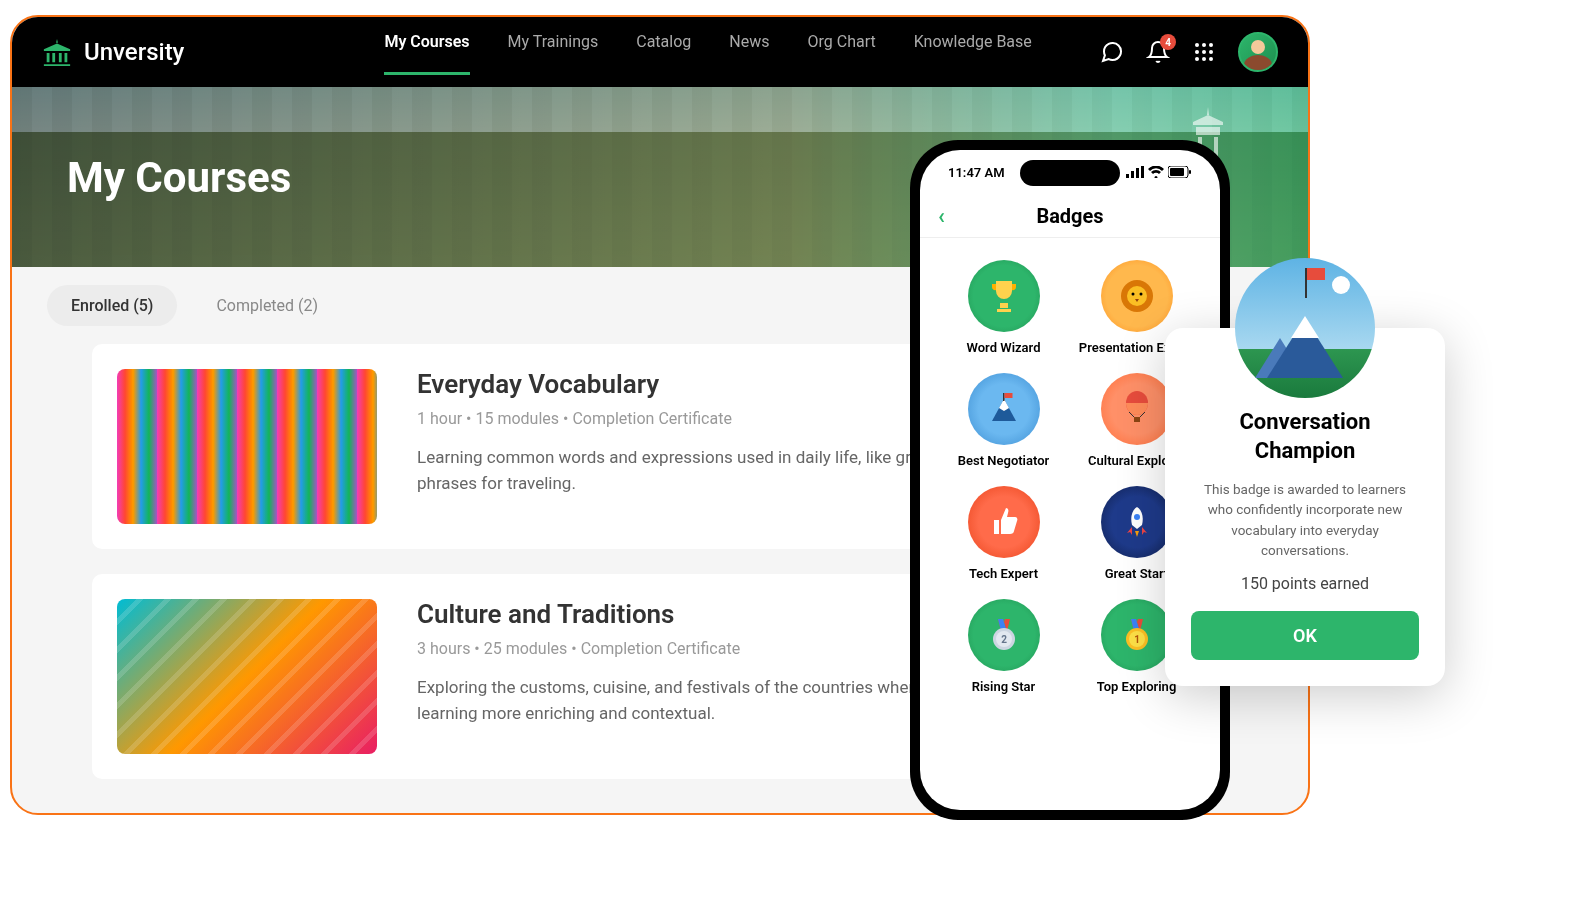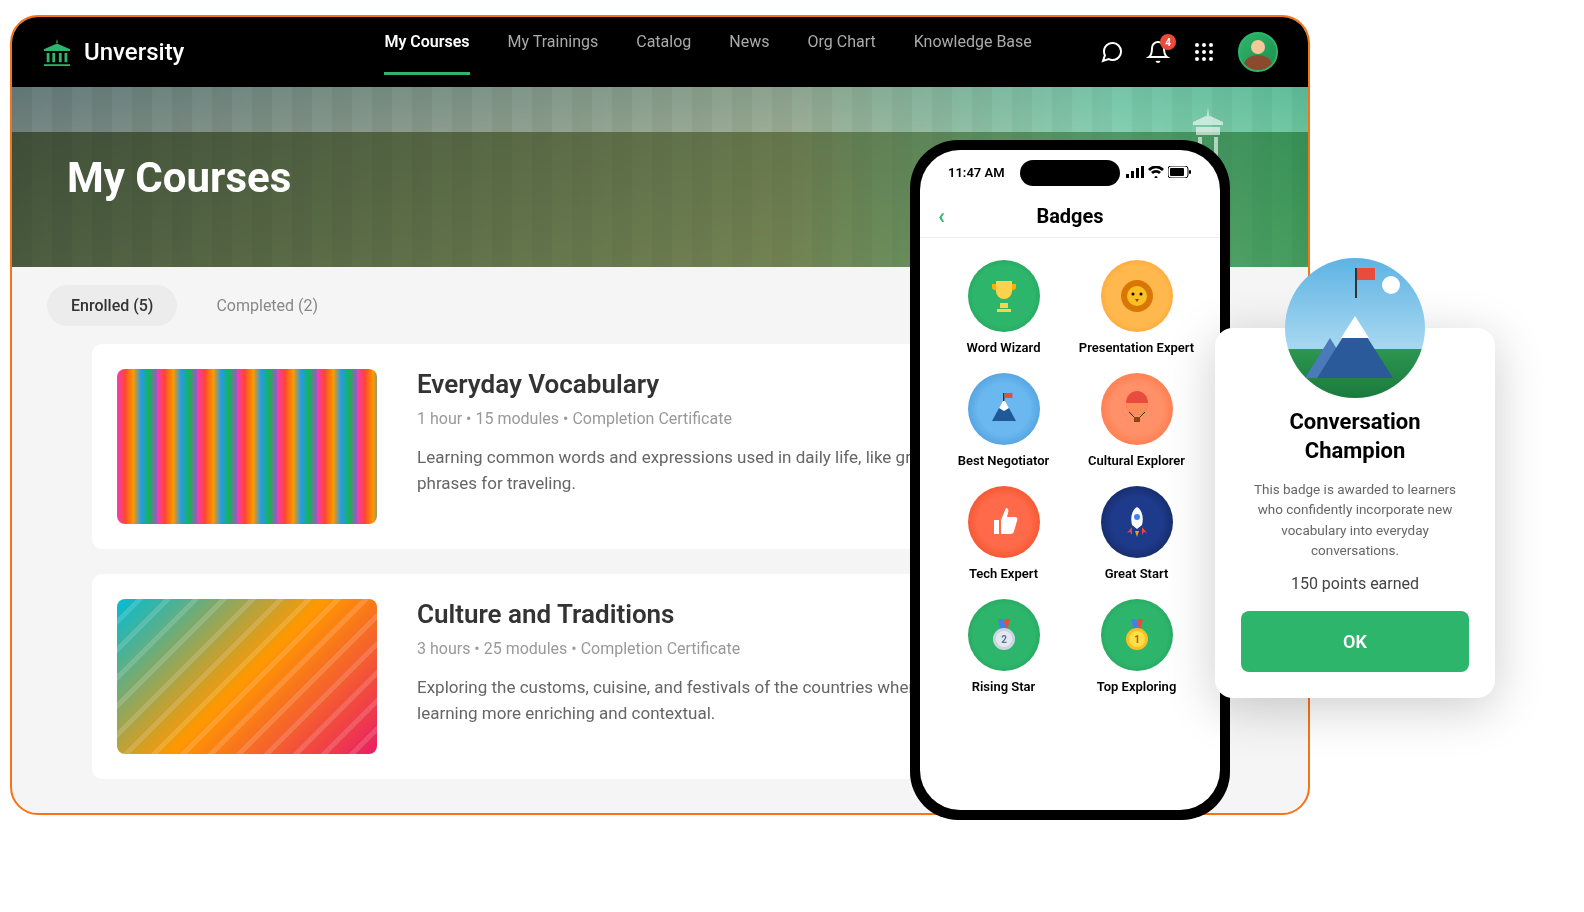--- a/index.html
+++ b/index.html
@@ -55,33 +55,33 @@
 .bl{font-size:13px;font-weight:600;text-align:center}
 .bg1{background:radial-gradient(circle,#2db56b 60%,#1e8f4f 100%)}
 .bg2{background:radial-gradient(circle,#ffb84d 60%,#ff8c1a 100%)}
 .bg3{background:radial-gradient(circle,#6bb8f0 50%,#3a8cd0 100%)}
 .bg4{background:radial-gradient(circle,#ff9068 50%,#ff6b35 100%)}
 .bg5{background:radial-gradient(circle,#ff6b4a 50%,#e84118 100%)}
 .bg6{background:radial-gradient(circle,#1e3a8a 50%,#0f1e4a 100%)}
 .bg7{background:radial-gradient(circle,#2db56b 60%,#1e8f4f 100%)}
 .bg8{background:radial-gradient(circle,#2db56b 60%,#1e8f4f 100%)}
 
-.popup{position:absolute;top:328px;left:1215px;width:280px;background:#fff;border-radius:18px;box-shadow:0 10px 50px rgba(0,0,0,.2);padding:80px 26px 26px;z-index:10;text-align:center}
+.popup{position:absolute;top:328px;left:1165px;width:280px;background:#fff;border-radius:18px;box-shadow:0 10px 50px rgba(0,0,0,.2);padding:80px 26px 26px;z-index:10;text-align:center}
 .pb{position:absolute;top:-70px;left:50%;transform:translateX(-50%);width:140px;height:140px;border-radius:50%;overflow:hidden}
 .pb-sky{position:absolute;inset:0;background:linear-gradient(180deg,#5eb3e4 0%,#a8d8f0 65%,#2d9650 65%,#1a7a3d 100%)}
 .pb-sun{position:absolute;top:18px;right:25px;width:18px;height:18px;border-radius:50%;background:#fff}
 .pb-mtn{position:absolute;bottom:20px;left:50%;transform:translateX(-50%);width:0;height:0;border-left:38px solid transparent;border-right:38px solid transparent;border-bottom:60px solid #2a5a9a}
 .pb-mtn2{position:absolute;bottom:20px;left:20px;width:0;height:0;border-left:25px solid transparent;border-right:25px solid transparent;border-bottom:40px solid #4a7aba}
 .pb-snow{position:absolute;bottom:60px;left:50%;transform:translateX(-50%);width:0;height:0;border-left:14px solid transparent;border-right:14px solid transparent;border-bottom:22px solid #fff}
 .pb-flag{position:absolute;top:10px;left:50%;width:2px;height:30px;background:#333}
 .pb-flag::after{content:"";position:absolute;top:0;left:2px;width:18px;height:12px;background:#e74c3c}
 .pt{font-size:22px;font-weight:700;margin-bottom:14px;line-height:1.3}
 .pd{font-size:13.5px;color:#666;line-height:1.5;margin-bottom:14px}
 .pp{font-size:16px;color:#444;margin-bottom:18px}
-.pbtn{width:100%;padding:20px;background:#2db56b;color:#fff;border:none;border-radius:8px;font-size:18px;font-weight:600;cursor:pointer}
+.pbtn{width:100%;padding:14px;background:#2db56b;color:#fff;border:none;border-radius:8px;font-size:18px;font-weight:600;cursor:pointer}
 
 svg{display:block}
 </style>
 </head>
 <body>
 
 <div class="desktop">
   <div class="nav">
     <div class="logo-wrap">
       <div class="logo-ic">

